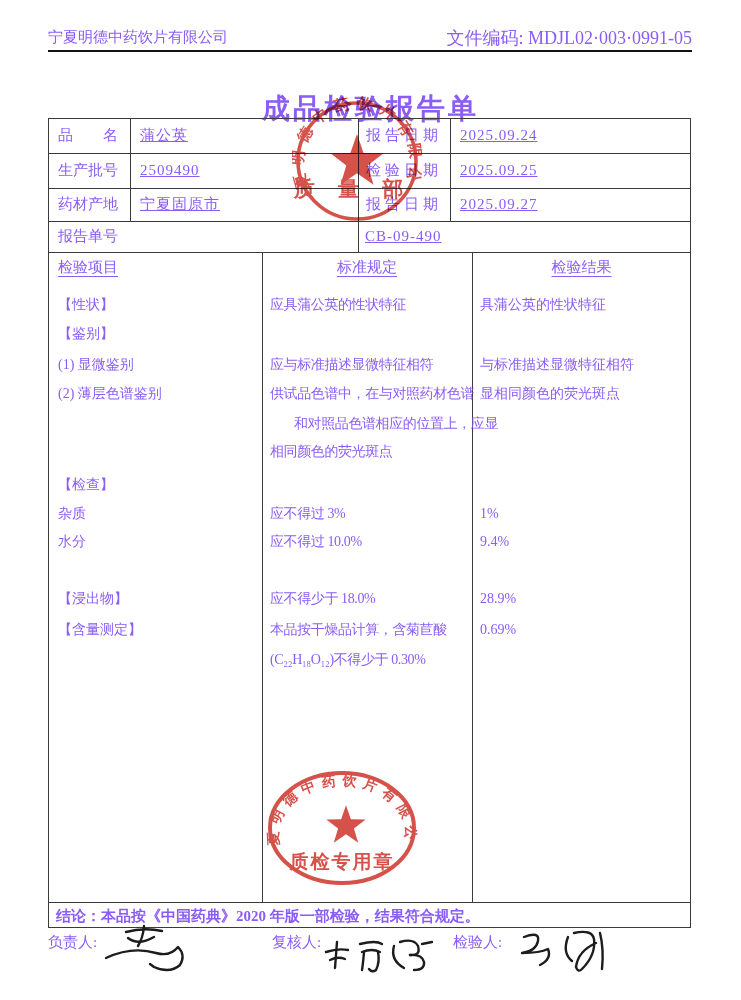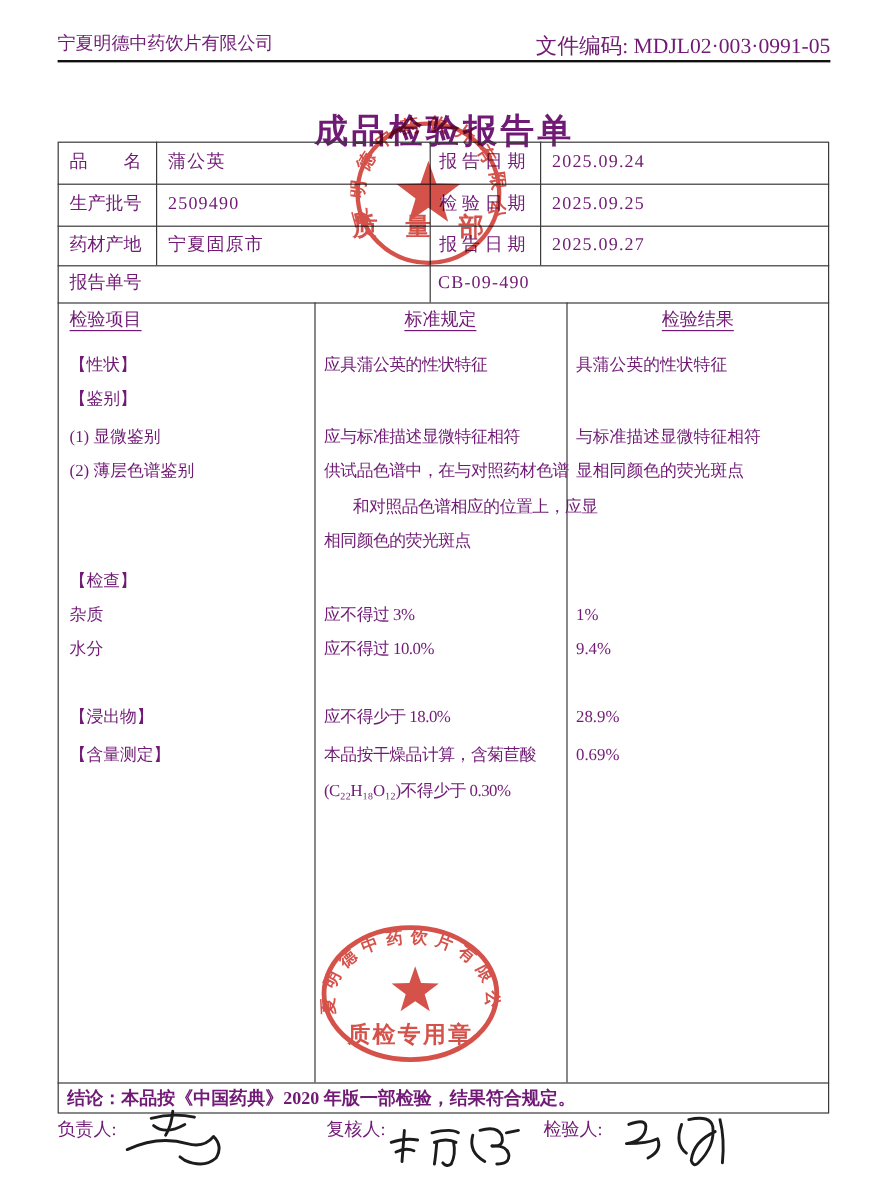--- a/index.html
+++ b/index.html
@@ -1,32 +1,32 @@
 <!DOCTYPE html>
 <html><head>
 <meta charset="utf-8">
 <style>
   html,body{margin:0;padding:0;background:#ffffff;}
   .page{position:relative;width:741px;height:1000px;background:#ffffff;overflow:hidden;
-        font-family:"Liberation Serif","DejaVu Serif",serif;color:#701a75;}
+        font-family:"Liberation Serif","DejaVu Serif",serif;color:#8b5cf6;}
   .t{position:absolute;font-size:15px;line-height:20px;white-space:nowrap;}
   .bold{font-weight:bold;}
   .hline{position:absolute;height:1px;background:#3a3a3a;}
   .vline{position:absolute;width:1px;background:#3a3a3a;}
   .outer{position:absolute;left:48px;top:118px;width:643px;height:810px;border:1px solid #3a3a3a;box-sizing:border-box;}
   .thickrule{position:absolute;left:48px;top:50px;width:644px;height:2px;background:#111;}
   .title{position:absolute;left:0;top:66px;width:741px;text-align:center;font-size:28px;font-weight:bold;letter-spacing:3px;margin-top:24px;}
   .colhead{text-decoration:underline;text-underline-offset:4px;}
   .row{position:absolute;left:0;width:741px;height:22px;}
   .row span{position:absolute;font-size:14px;line-height:20px;white-space:nowrap;}
   .c1{left:58px;}
   .c2{left:270px;letter-spacing:-0.4px;}
   .c3{left:480px;}
   .sp4{letter-spacing:4px;}
-  .val{letter-spacing:1px;}
+  .val{letter-spacing:1px;text-decoration:underline;}
   .stamp{position:absolute;mix-blend-mode:multiply;opacity:0.88;}
   .sig{position:absolute;}
   .sig path{fill:none;stroke:#1c1c1c;stroke-width:2.4;stroke-linecap:round;stroke-linejoin:round;}
   .stamp text,.stamp textPath{fill:#cf3a32;font-family:"Liberation Serif","DejaVu Serif",serif;font-weight:bold;}
 </style>
 </head>
 <body>
 
 <div class="page">
 

